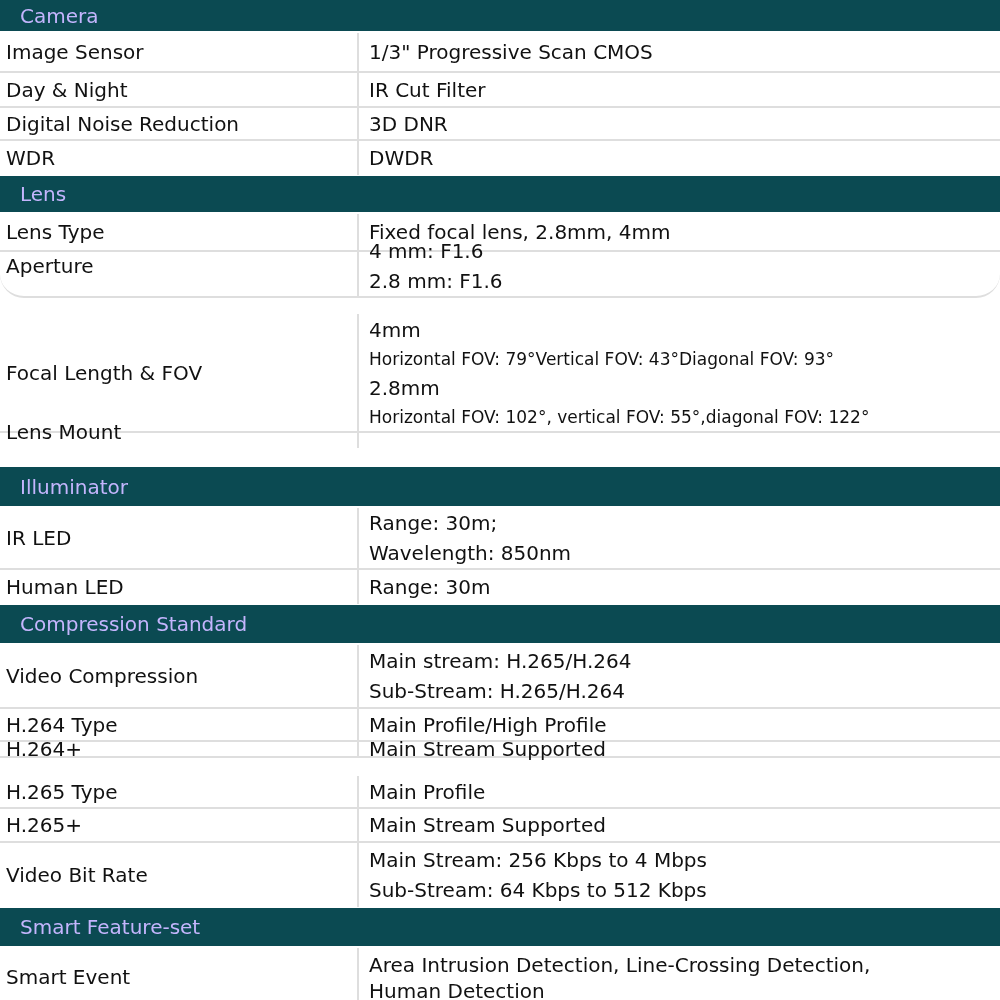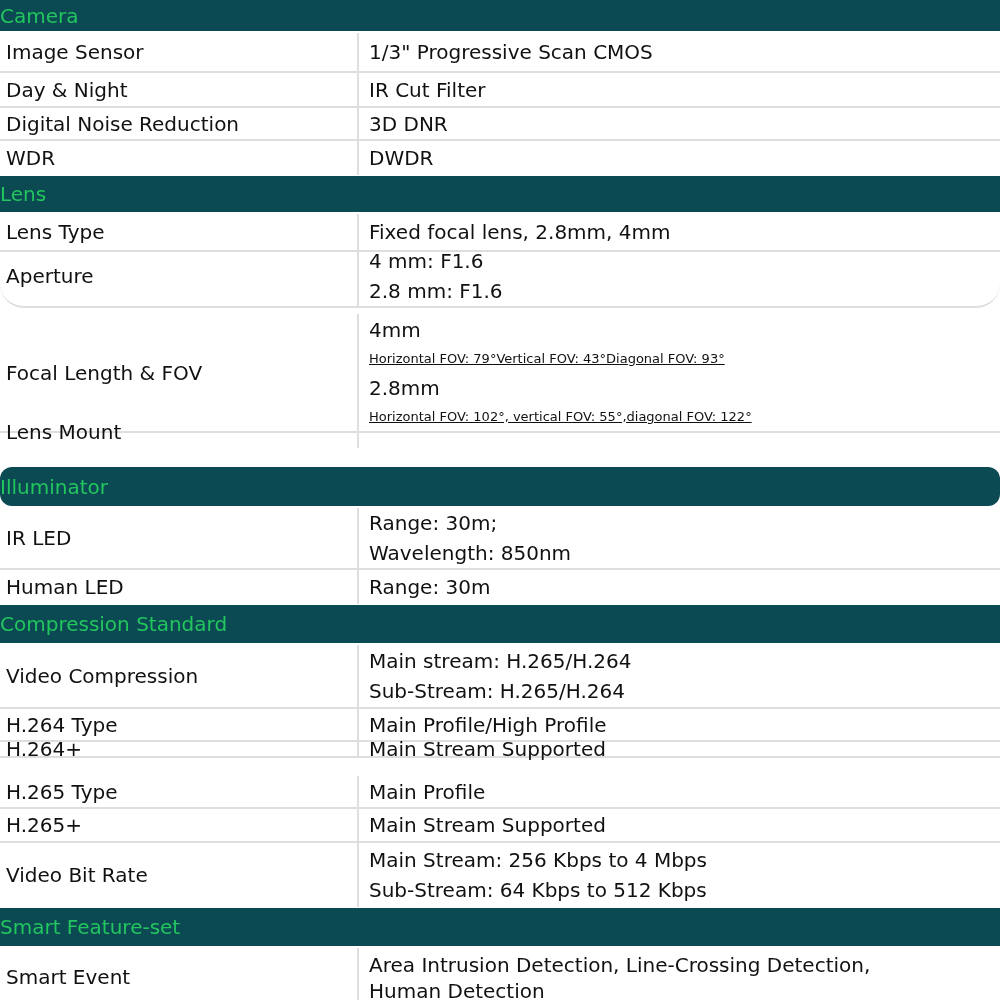--- a/index.html
+++ b/index.html
@@ -1,27 +1,27 @@
 <!DOCTYPE html>
 <html><head>
 <meta charset="utf-8">
 <style>
   html, body { margin:0; padding:0; background:#fff; }
   body { width:1000px; height:1000px; overflow:hidden; position:relative;
          font-family:"DejaVu Sans", "Liberation Sans", sans-serif; color:#111; }
-  .sec { position:absolute; left:0; width:1000px; background:#0b4a52; color:#22c55e;
-         font-size:20px; box-sizing:border-box; padding-left:0; display:flex; align-items:center; }
+  .sec { position:absolute; left:0; width:1000px; background:#0b4a52; color:#c4b5fd;
+         font-size:20px; box-sizing:border-box; padding-left:20px; display:flex; align-items:center; }
   .row { position:absolute; left:0; width:1000px; box-sizing:border-box;
          border-bottom:2px solid #dedede; }
   .lbl { position:absolute; left:6px; top:0; bottom:0; width:350px; display:flex; align-items:center;
          font-weight:normal; font-size:20px; }
   .divider { position:absolute; left:357px; top:0; bottom:0; width:2px; background:#dedede; }
   .val { position:absolute; left:369px; top:0; bottom:0; right:0; display:flex; flex-direction:column;
          justify-content:center; font-size:20px; line-height:30px; }
-  .small { font-size:13px; line-height:28px;text-decoration:underline; }
+  .small { font-size:17px; line-height:28px; }
 </style>
 </head>
 <body>
 
 <div class="sec" style="top:0;height:31px;">Camera</div>
 <div class="row" style="top:33px;height:40px;">
   <div class="lbl">Image Sensor</div>
   <div class="divider"></div>
   <div class="val">
       <span>1/3" Progressive Scan CMOS</span>
@@ -50,21 +50,21 @@
 </div>
 
 <div class="sec" style="top:176px;height:36px;">Lens</div>
 <div class="row" style="top:214px;height:38px;">
   <div class="lbl">Lens Type</div>
   <div class="divider"></div>
   <div class="val">
       <span>Fixed focal lens, 2.8mm, 4mm</span>
     </div>
 </div>
-<div class="row" style="top:246px;height:62px;border-radius:24px;">
+<div class="row" style="top:236px;height:62px;border-radius:24px;">
   <div class="lbl">Aperture</div>
   <div class="divider"></div>
   <div class="val">
     <span>4 mm: F1.6</span>
     <span>2.8 mm: F1.6</span>
   </div>
 </div>
 <div class="row" style="top:314px;height:119px;">
   <div class="lbl">Focal Length &amp; FOV</div>
   <div class="divider"></div>
@@ -73,21 +73,21 @@
     <span class="small">Horizontal FOV: 79°Vertical FOV: 43°Diagonal FOV: 93°</span>
     <span>2.8mm</span>
     <span class="small">Horizontal FOV: 102°, vertical FOV: 55°,diagonal FOV: 122°</span>
   </div>
 </div>
 <div class="row" style="top:415px;height:33px;border-bottom:none;">
   <div class="lbl">Lens Mount</div>
   <div class="divider"></div>
 </div>
 
-<div class="sec" style="top:467px;height:39px;border-radius:12px;">Illuminator</div>
+<div class="sec" style="top:467px;height:39px;">Illuminator</div>
 <div class="row" style="top:508px;height:62px;padding-left:20px;">
   <div class="lbl">IR LED</div>
   <div class="divider"></div>
   <div class="val">
     <span>Range: 30m;</span>
     <span>Wavelength: 850nm</span>
   </div>
 </div>
 <div class="row" style="top:570px;height:34px;border-bottom:none;">
   <div class="lbl">Human LED</div>

